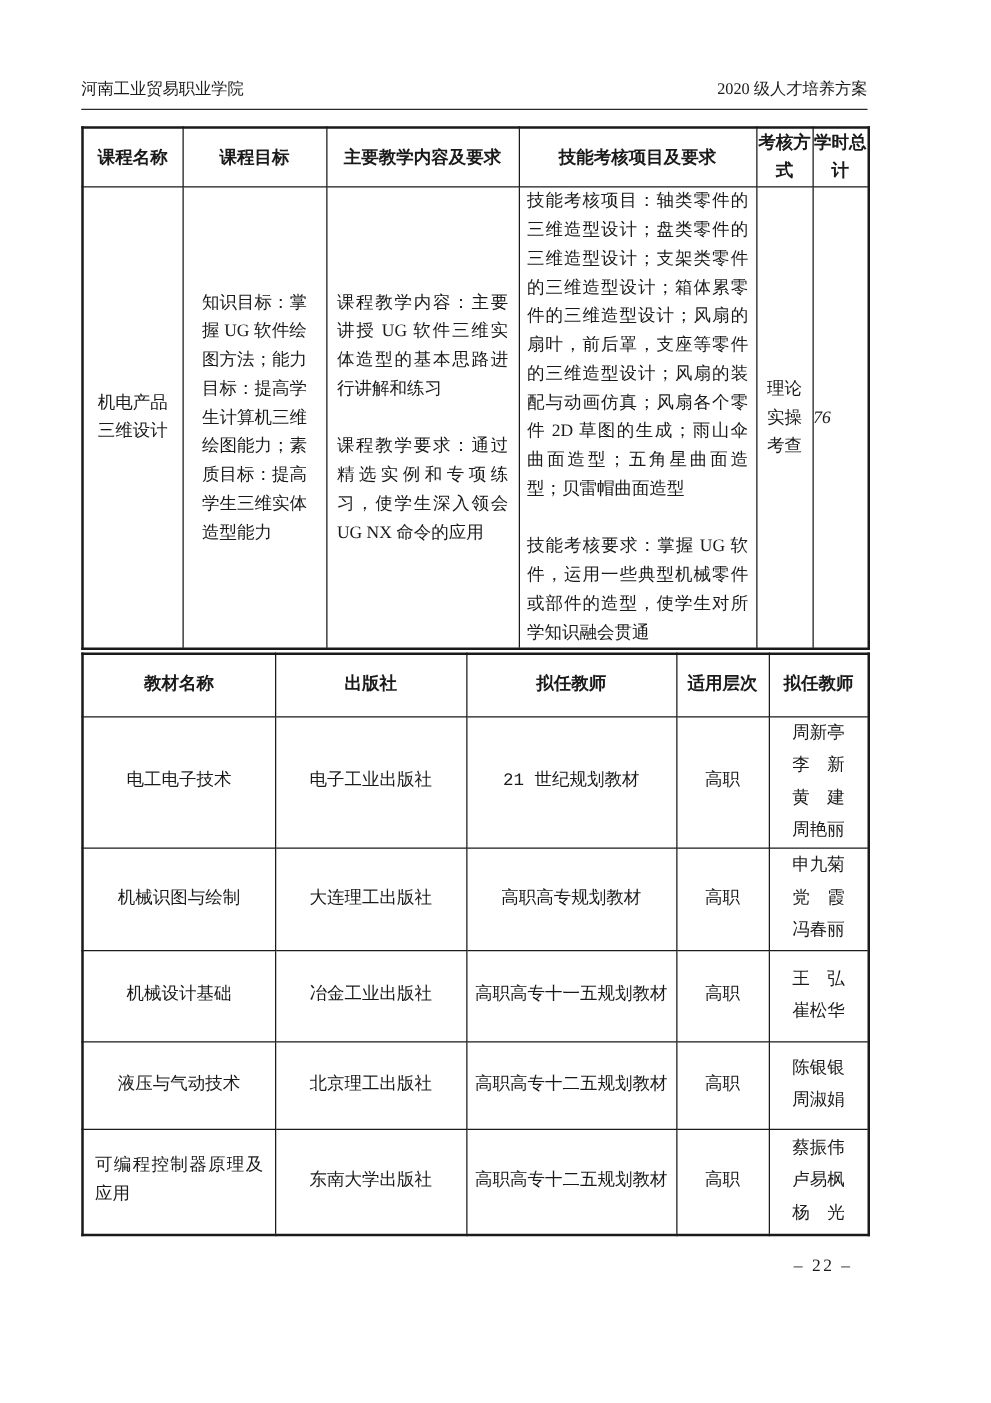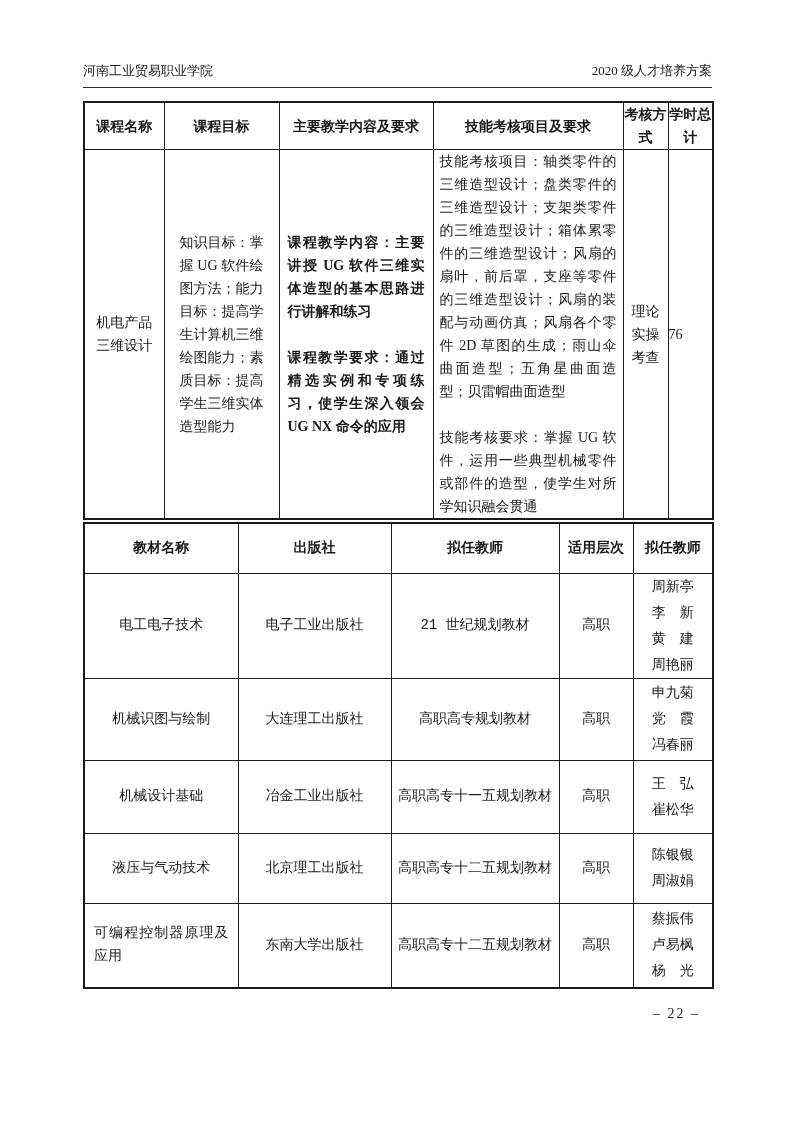--- a/index.html
+++ b/index.html
@@ -6,21 +6,21 @@
   html, body { background: #ffffff; }
   body {
     width: 793px; height: 1122px;
     font-family: "Liberation Serif", "DejaVu Serif", serif;
     color: #1a1a1a;
     position: relative;
     overflow: hidden;
   }
   .content {
     position: absolute;
-    left: 83px; top: 62px;
+    left: 65px; top: 62px;
     width: 629px;
   }
 
   
   .page-header {
     display: flex;
     justify-content: space-between;
     align-items: flex-end;
     font-size: 13px;
     padding-bottom: 7px;
@@ -54,26 +54,26 @@
   .course-table tbody tr { height: 365px; }
   .course-table td { text-align: justify; margin-left: 20px; }
   .cell-course-name { text-align: center; }
   .cjk-justify {
     width: 4em;
     margin: 0 auto;
     text-align: justify;
     text-justify: inter-character;
   }
   .cell-objectives { padding: 0 15px; }
-  .cell-content { padding: 0 8px; font-weight: bold; }
+  .cell-content { padding: 0 8px; }
   .cell-assessment { padding: 0 6px; }
   .cell-content p + p, .cell-assessment p + p { margin-top: 23px; }
   .cell-method { text-align: center; }
   .cell-method > div { width: 2em; margin: 0 auto; }
-  .cell-hours { text-align: center; }
+  .cell-hours { text-align: center; font-style: italic; }
 
   
   .section-title-row {
     position: relative;
     margin-top: 29px;
     height: 22px;
   }
   .table-label {
     position: absolute;
     left: 0; bottom: 0;

